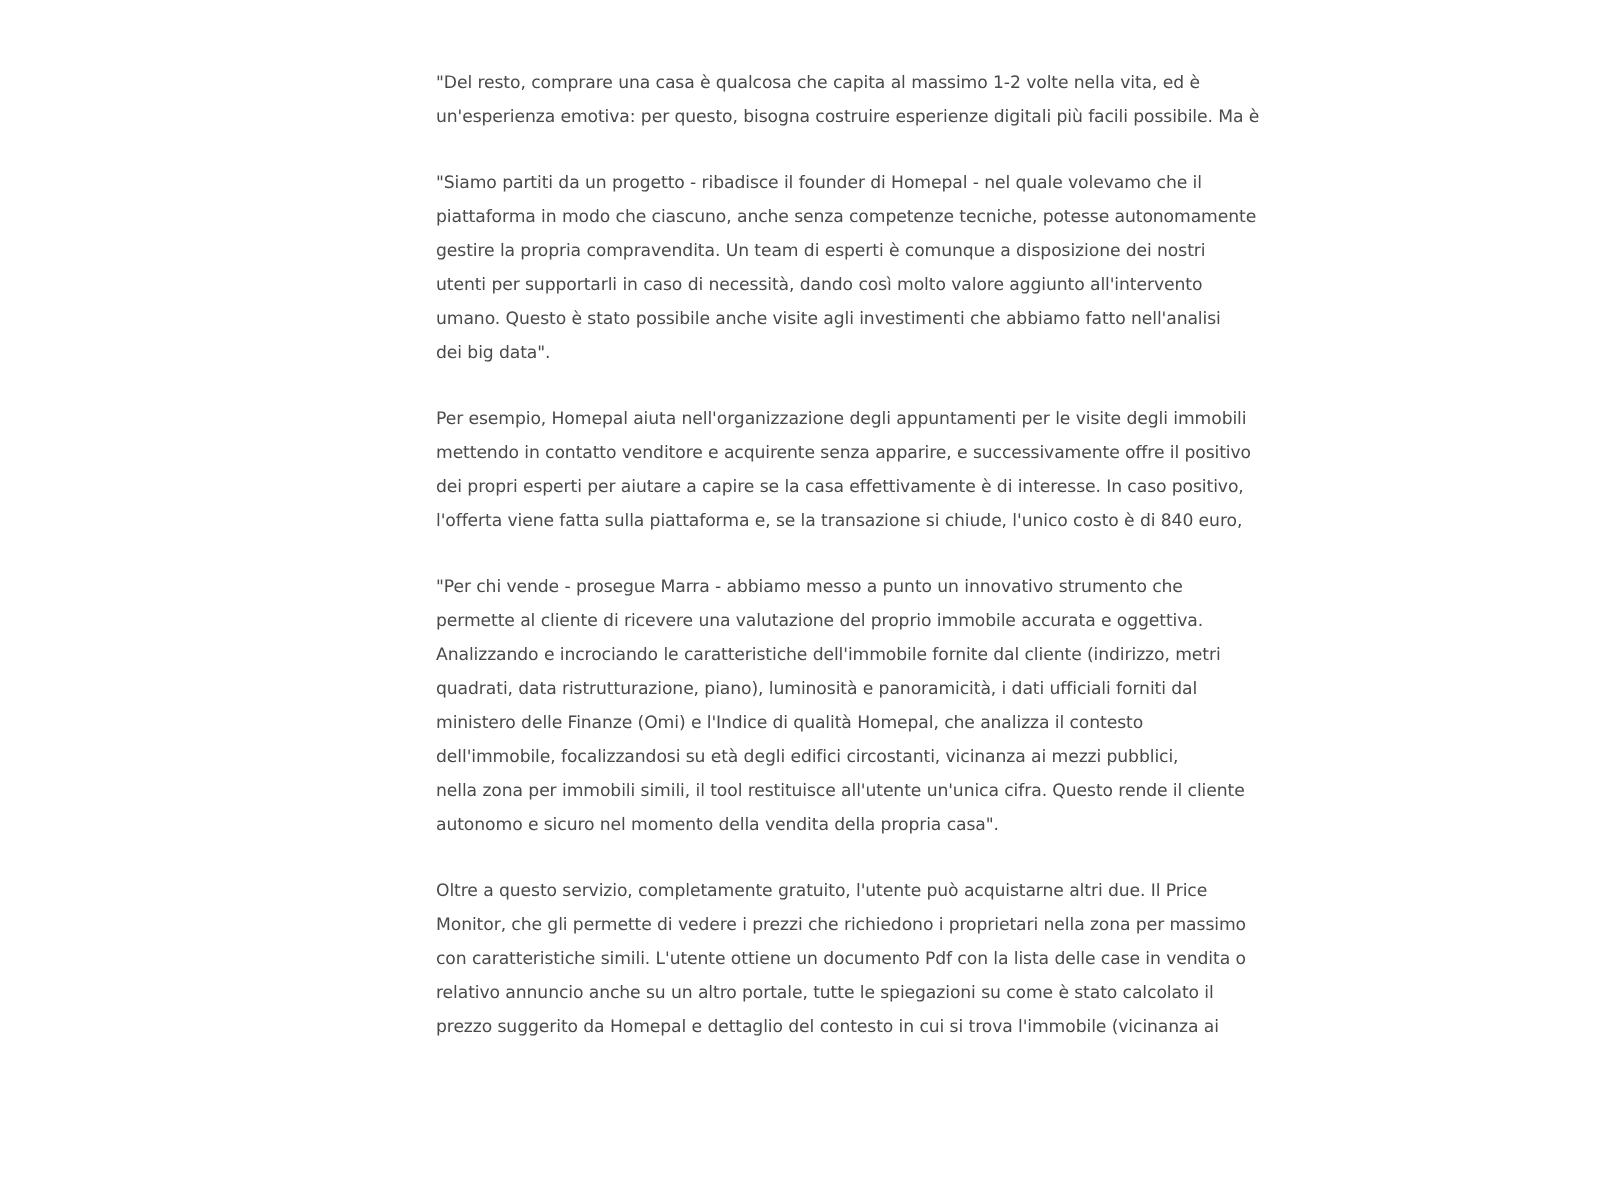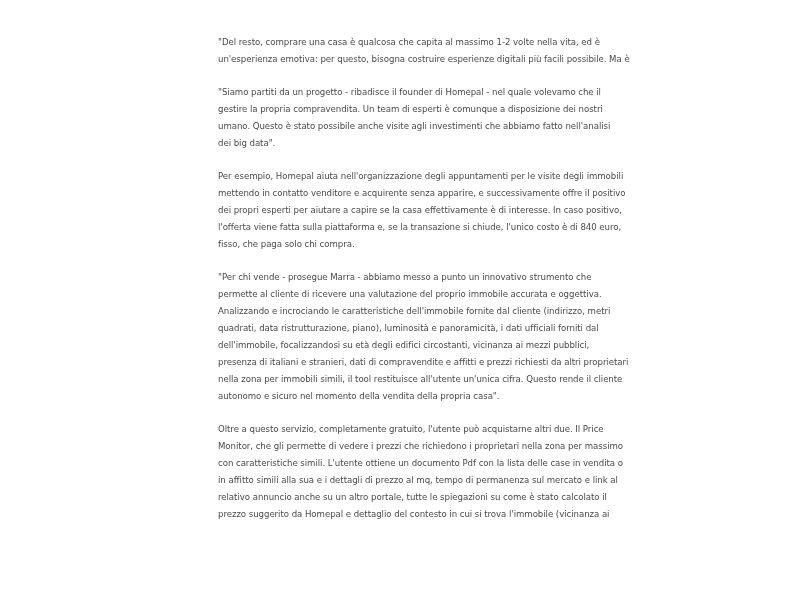--- a/index.html
+++ b/index.html
@@ -41,48 +41,48 @@
 <div class="page">
   <div class="article">
 
     <p>
       <span>"Del resto, comprare una casa è qualcosa che capita al massimo 1-2 volte nella vita, ed è</span>
       <span>un'esperienza emotiva: per questo, bisogna costruire esperienze digitali più facili possibile. Ma è</span>
     </p>
 
     <p>
       <span>"Siamo partiti da un progetto - ribadisce il founder di Homepal - nel quale volevamo che il</span>
+      <span>piattaforma in modo che ciascuno, anche senza competenze tecniche, potesse autonomamente</span>
       <span>gestire la propria compravendita. Un team di esperti è comunque a disposizione dei nostri</span>
+      <span>utenti per supportarli in caso di necessità, dando così molto valore aggiunto all'intervento</span>
       <span>umano. Questo è stato possibile anche visite agli investimenti che abbiamo fatto nell'analisi</span>
       <span>dei big data".</span>
     </p>
 
     <p>
       <span>Per esempio, Homepal aiuta nell'organizzazione degli appuntamenti per le visite degli immobili</span>
       <span>mettendo in contatto venditore e acquirente senza apparire, e successivamente offre il positivo</span>
       <span>dei propri esperti per aiutare a capire se la casa effettivamente è di interesse. In caso positivo,</span>
       <span>l'offerta viene fatta sulla piattaforma e, se la transazione si chiude, l'unico costo è di 840 euro,</span>
-      <span>fisso, che paga solo chi compra.</span>
     </p>
 
     <p>
       <span>"Per chi vende - prosegue Marra - abbiamo messo a punto un innovativo strumento che</span>
       <span>permette al cliente di ricevere una valutazione del proprio immobile accurata e oggettiva.</span>
       <span>Analizzando e incrociando le caratteristiche dell'immobile fornite dal cliente (indirizzo, metri</span>
       <span>quadrati, data ristrutturazione, piano), luminosità e panoramicità, i dati ufficiali forniti dal</span>
+      <span>ministero delle Finanze (Omi) e l'Indice di qualità Homepal, che analizza il contesto</span>
       <span>dell'immobile, focalizzandosi su età degli edifici circostanti, vicinanza ai mezzi pubblici,</span>
-      <span>presenza di italiani e stranieri, dati di compravendite e affitti e prezzi richiesti da altri proprietari</span>
       <span>nella zona per immobili simili, il tool restituisce all'utente un'unica cifra. Questo rende il cliente</span>
       <span>autonomo e sicuro nel momento della vendita della propria casa".</span>
     </p>
 
     <p>
       <span>Oltre a questo servizio, completamente gratuito, l'utente può acquistarne altri due. Il Price</span>
       <span>Monitor, che gli permette di vedere i prezzi che richiedono i proprietari nella zona per massimo</span>
       <span>con caratteristiche simili. L'utente ottiene un documento Pdf con la lista delle case in vendita o</span>
-      <span>in affitto simili alla sua e i dettagli di prezzo al mq, tempo di permanenza sul mercato e link al</span>
       <span>relativo annuncio anche su un altro portale, tutte le spiegazioni su come è stato calcolato il</span>
       <span>prezzo suggerito da Homepal e dettaglio del contesto in cui si trova l'immobile (vicinanza ai</span>
 
     </p>
 
   </div>
 </div>
 
 </body></html>

